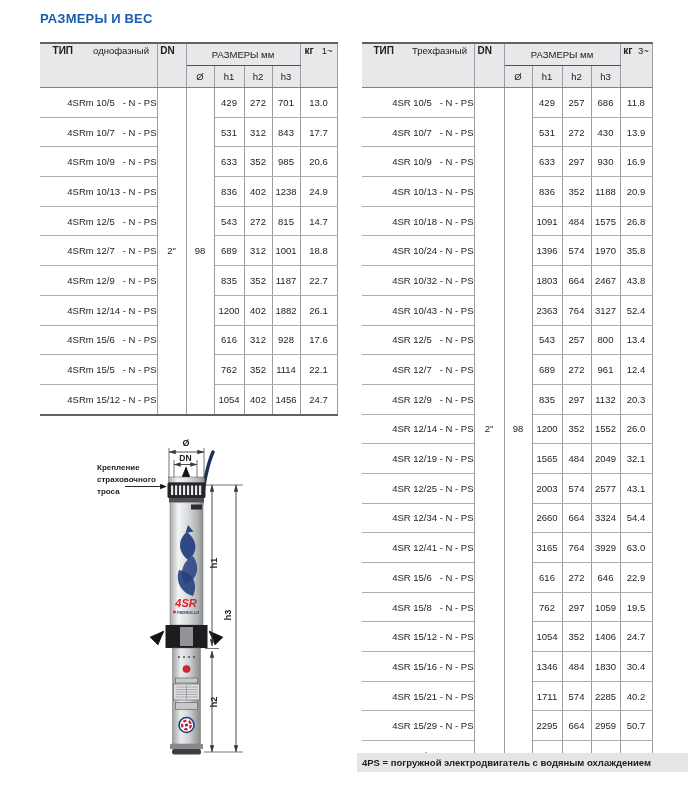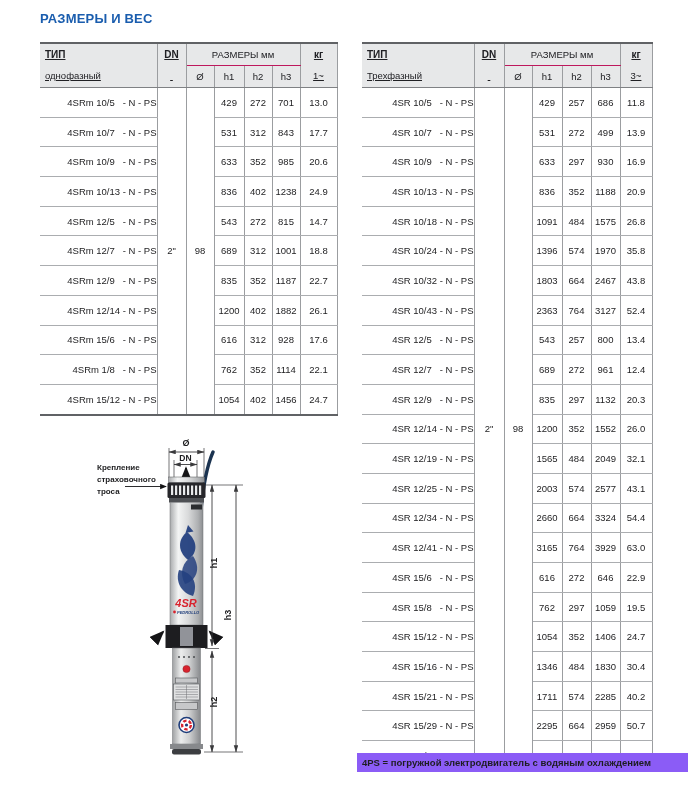--- a/index.html
+++ b/index.html
@@ -13,21 +13,21 @@
     font-size:13px;font-weight:bold;letter-spacing:.2px;color:#1a5dae;
   }
   table.dim{
     position:absolute;top:42px;border-collapse:collapse;table-layout:fixed;
     border-top:2px solid #606265;
   }
   #tbl0{left:40px;width:297px;}
   #tbl1{left:362px;width:290px;}
   table.dim th,table.dim td{padding:0;font-weight:normal;}
   thead th{background:#e7e8e9;color:#202024;}
-  .h-stack{height:42px;display:flex;flex-direction:column;justify-content:space-around;text-decoration:underline;}
+  .h-stack{height:42px;display:flex;flex-direction:row;justify-content:space-around;}
   .h-stack .l1{font-size:10px;font-weight:bold;line-height:12px;}
   .h-stack .l2{font-size:9.5px;line-height:12px;}
   .h-tip{text-align:left;}
   .h-tip .l1,.h-tip .l2{padding-left:5px;}
   .h-dn,.h-kg{text-align:center;}
   .h-dn{border-left:1px solid #9b9da0;border-right:1px solid #9b9da0;}
   .h-kg{border-right:1px solid #9b9da0;}
   .h-dims{
     font-size:9.5px;font-weight:bold;text-align:center;height:21px;
     border-right:1px solid #9b9da0;border-bottom:1px solid #be185d;
@@ -42,21 +42,21 @@
   td.dnv,td.diav{
     text-align:center;font-weight:bold;
     border-left:1px solid #9b9da0;border-right:1px solid #9b9da0;
     border-bottom:2px solid #606265;
   }
   td.num{text-align:center;border-bottom:1px solid #abadb0;border-right:1px solid #9b9da0;}
   td.kg{font-weight:bold;margin-top:29px;}
   tbody tr:last-child td{border-bottom:2px solid #606265;}
   .footnote{
     position:absolute;left:357px;top:753px;width:331px;height:19px;
-    background:#8b5cf6;font-size:9.5px;font-weight:bold;line-height:19px;
+    background:#e5e5e5;font-size:9.5px;font-weight:bold;line-height:19px;
     padding-left:5px;box-sizing:border-box;color:#1d1d1f;
   }
   svg text{font-family:"Liberation Sans",sans-serif;}
 </style>
 </head>
 <body>
 
 <div class="page-title">РАЗМЕРЫ И ВЕС</div>
 
 <table class="dim" id="tbl0">
@@ -158,21 +158,21 @@
         <td class="num kg">26.1</td>
       </tr>
       <tr>
         <td class="model">4SRm 15/6   - N - PS</td>
         <td class="num">616</td>
         <td class="num">312</td>
         <td class="num">928</td>
         <td class="num kg">17.6</td>
       </tr>
       <tr>
-        <td class="model">4SRm 1/8   - N - PS</td>
+        <td class="model">4SRm 15/5   - N - PS</td>
         <td class="num">762</td>
         <td class="num">352</td>
         <td class="num">1114</td>
         <td class="num kg">22.1</td>
       </tr>
       <tr>
         <td class="model">4SRm 15/12 - N - PS</td>
         <td class="num">1054</td>
         <td class="num">402</td>
         <td class="num">1456</td>
@@ -227,21 +227,21 @@
         <td class="diav" rowspan="23">98</td>
         <td class="num">429</td>
         <td class="num">257</td>
         <td class="num">686</td>
         <td class="num kg">11.8</td>
       </tr>
       <tr>
         <td class="model">4SR 10/7   - N - PS</td>
         <td class="num">531</td>
         <td class="num">272</td>
-        <td class="num">499</td>
+        <td class="num">430</td>
         <td class="num kg">13.9</td>
       </tr>
       <tr>
         <td class="model">4SR 10/9   - N - PS</td>
         <td class="num">633</td>
         <td class="num">297</td>
         <td class="num">930</td>
         <td class="num kg">16.9</td>
       </tr>
       <tr>

